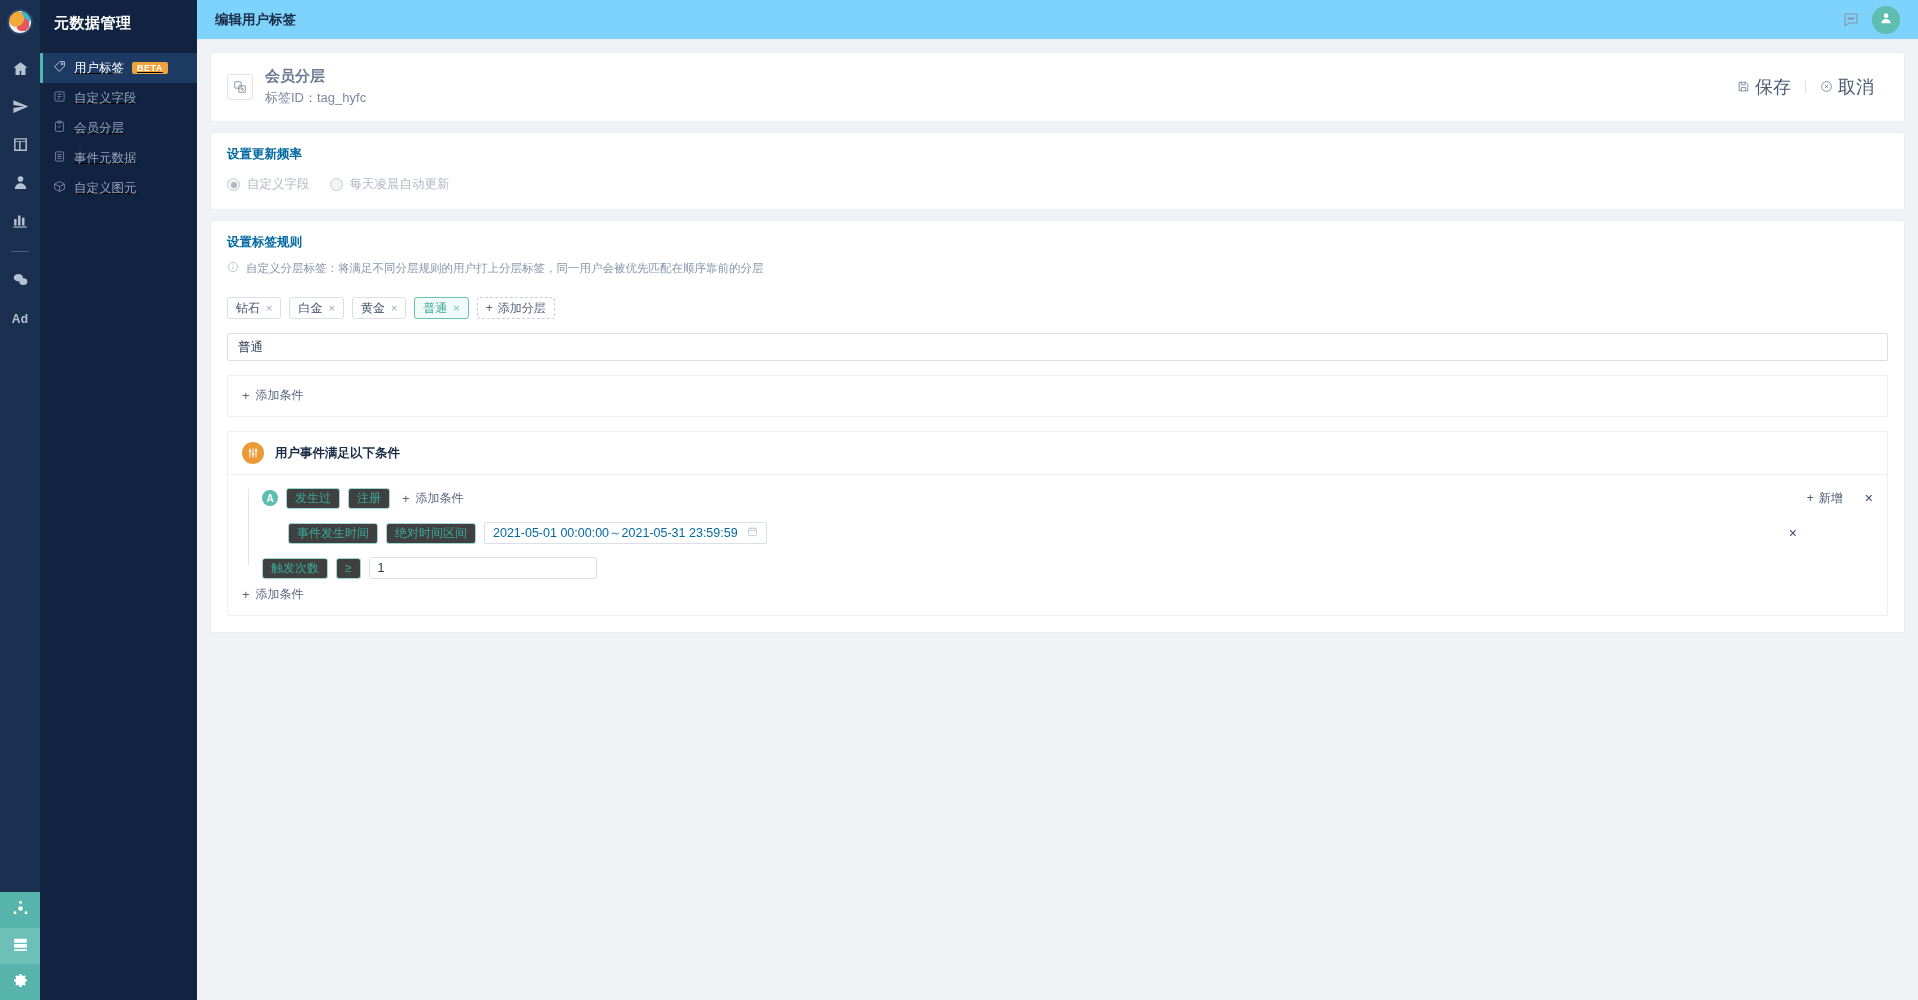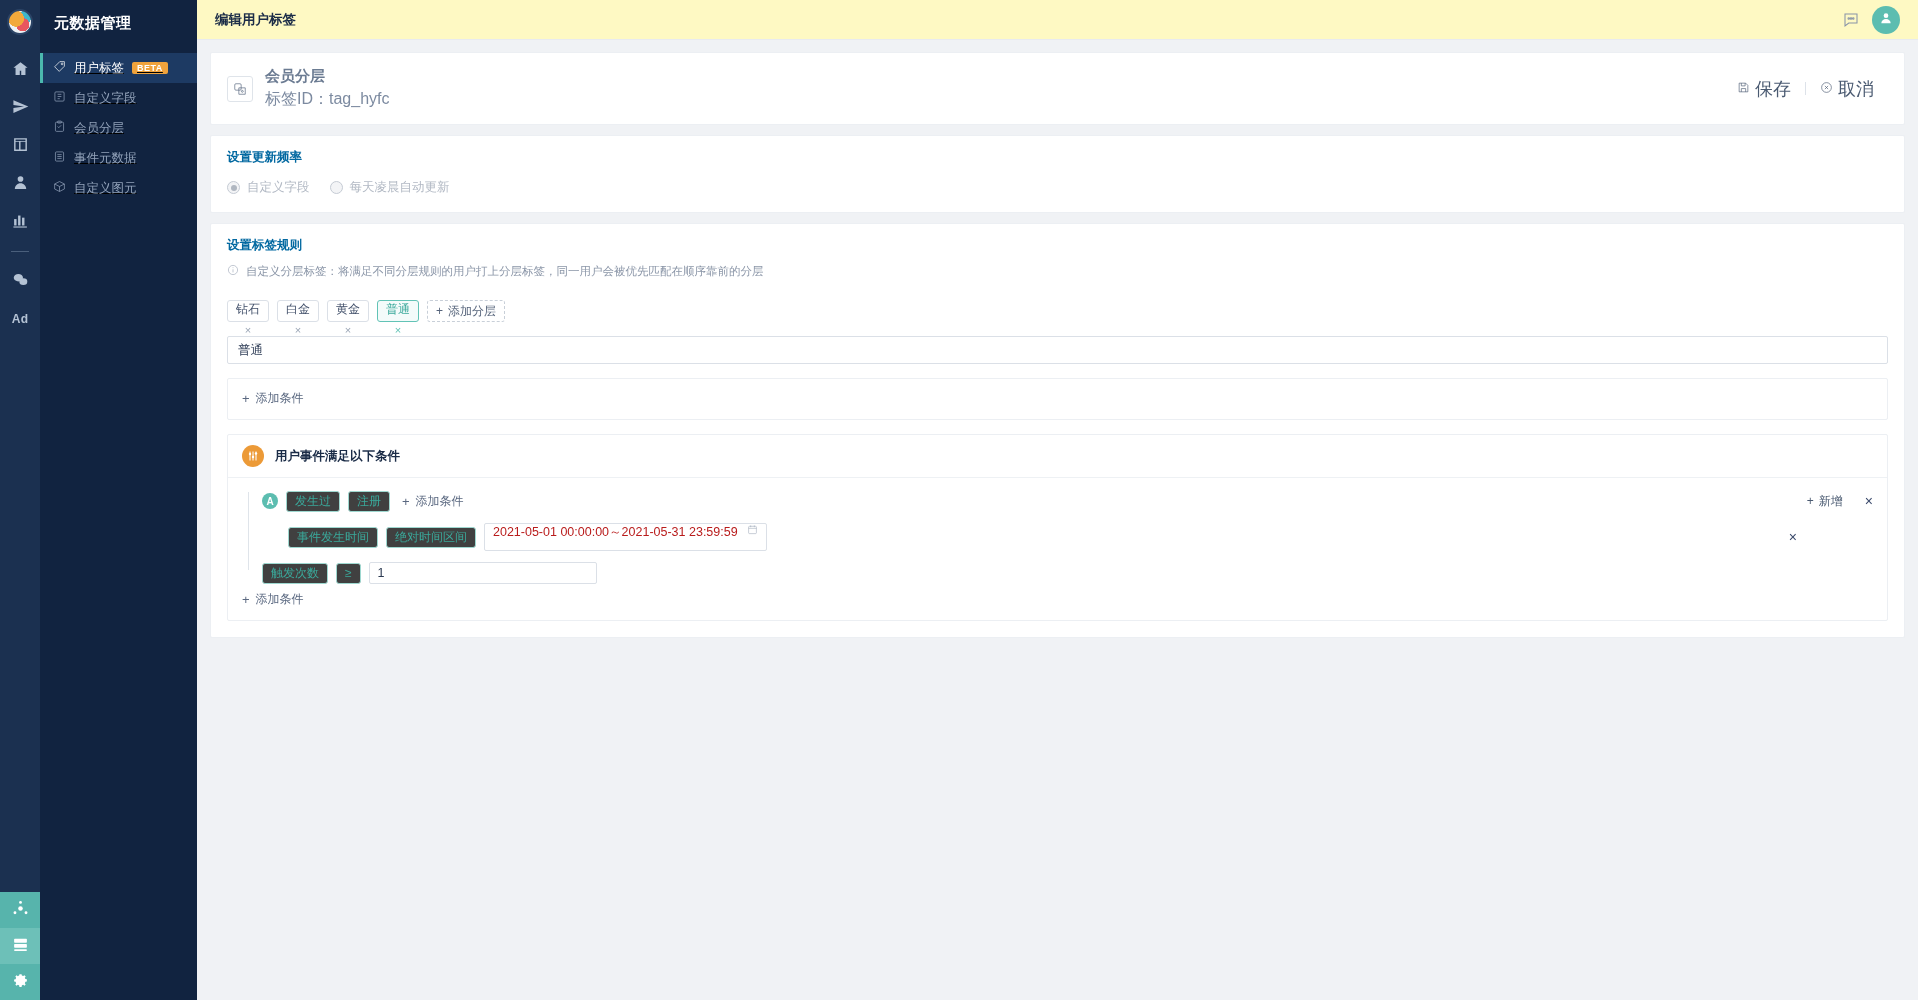--- a/index.html
+++ b/index.html
@@ -74,21 +74,21 @@
   }
   .menu-item svg { width: 13px; height: 13px; fill: none; stroke: currentColor; stroke-width: 1.3; }
   .beta-badge {
     background: #f0a33c; color: #ffffff; font-size: 9px; font-weight: bold;
     border-radius: 2px; padding: 1px 5px; letter-spacing: .5px;
   }
 
   
   .main { flex: 1 1 auto; height: 1000px; display: flex; flex-direction: column; background: #f0f2f5; }
   .topbar {
-    height: 40px; background: #fef9c3; display: flex; align-items: center;
+    height: 40px; background: #7dd3fc; display: flex; align-items: center;
     padding: 0 18px; flex: 0 0 40px; border-bottom: 1px solid #e8ebef;
   }
   .topbar-title { font-size: 13.5px; font-weight: bold; color: #1b2c47; }
   .topbar-right { margin-left: auto; display: flex; align-items: center; gap: 12px; }
   .chat-icon { width: 18px; height: 18px; color: #7c8aa0; cursor: pointer; }
   .chat-icon svg { width: 18px; height: 18px; fill: none; stroke: #8894a8; stroke-width: 1.4; }
   .avatar {
     width: 28px; height: 28px; border-radius: 50%; background: #5cbdb0;
     display: flex; align-items: center; justify-content: center; cursor: pointer;
   }
@@ -104,21 +104,21 @@
   
   .hdr-card { display: flex; align-items: center; padding: 14px 16px; }
   .hdr-thumb {
     width: 26px; height: 26px; border: 1px solid #dfe4ea; border-radius: 3px;
     display: flex; align-items: center; justify-content: center; margin-right: 12px;
     flex: 0 0 26px;
   }
   .hdr-thumb svg { width: 14px; height: 14px; fill: none; stroke: #5b6b82; stroke-width: 1.2; }
   .hdr-texts { display: flex; flex-direction: column; gap: 3px; }
   .hdr-name { font-size: 15px; font-weight: bold; color: #6b7b92; }
-  .hdr-id { font-size: 16px; color: #7c8aa0; }
+  .hdr-id { font-size: 13px; color: #7c8aa0; }
   .hdr-actions { margin-left: auto; display: flex; align-items: center; gap: 0; }
   .hdr-btn {
     display: flex; align-items: center; gap: 5px;
     font-size: 18px; color: #4a5a71; cursor: pointer; padding: 0 14px;
   }
   .hdr-btn svg { width: 13px; height: 13px; fill: none; stroke: #4a5a71; stroke-width: 1.2; }
   .hdr-sep { width: 1px; height: 13px; background: #dde2e9; }
 
   
   .sec-title { font-size: 12.5px; font-weight: bold; color: #0369a1; }
@@ -137,21 +137,21 @@
   
   .rules-card { padding: 13px 16px 16px 16px; }
   .hint-row { display: flex; align-items: center; gap: 7px; margin-top: 8px; }
   .hint-row svg { width: 12px; height: 12px; fill: none; stroke: #9aa5b5; stroke-width: 1.2; flex: 0 0 12px; }
   .hint-text { font-size: 11.5px; color: #8b96a8; }
 
   .tier-row { display: flex; align-items: center; gap: 8px; margin-top: 20px; }
   .tier-chip {
     display: flex; align-items: center; gap: 6px;
     border: 1px solid #dbe0e7; border-radius: 3px; background: #ffffff;
-    height: 22px; padding: 0 8px; font-size: 12px; color: #42506a; cursor: pointer; flex-direction: column;
+    height: 22px; padding: 0 8px; font-size: 12px; color: #42506a; cursor: pointer;
   }
   .tier-chip .x { color: #9aa5b5; font-size: 11px; }
   .tier-chip.active { border-color: #62c3b6; color: #3aa99b; background: #f3fbfa; }
   .tier-chip.active .x { color: #62c3b6; }
   .tier-add {
     display: flex; align-items: center; gap: 5px;
     border: 1px dashed #c8cfd8; border-radius: 3px; background: #ffffff;
     height: 22px; padding: 0 8px; font-size: 12px; color: #55637a; cursor: pointer;
   }
 
@@ -204,23 +204,23 @@
     height: 21px; padding: 0 8px; font-size: 12px; color: #3aa99b; cursor: pointer;
     white-space: nowrap;
   }
   .evt-inline-add { margin-left: 4px; }
   .evt-right { margin-left: auto; display: flex; align-items: center; gap: 22px; }
   .new-btn { display: inline-flex; align-items: center; gap: 5px; font-size: 12px; color: #4a5a71; cursor: pointer; }
   .x-btn { font-size: 14px; color: #39486a; cursor: pointer; line-height: 1; }
 
   .indent-1 { padding-left: 26px; }
   .date-box {
-    display: flex; gap: 9px;
+    display: flex; align-items: center; gap: 9px;
     border: 1px solid #dbe0e7; border-radius: 2px; background: #ffffff;
-    height: 28px; padding: 0 8px; font-size: 12.5px; color: #b91c1c; cursor: pointer;
+    height: 22px; padding: 0 8px; font-size: 12.5px; color: #0369a1; cursor: pointer;
   }
   .date-box svg { width: 11px; height: 11px; fill: none; stroke: #9aa5b5; stroke-width: 1.2; }
   .count-input {
     width: 228px; height: 22px; border: 1px solid #dbe0e7; border-radius: 2px;
     padding: 0 8px; font-size: 12.5px; color: #2c3a52; font-family: inherit; background: #ffffff;
   }
   .row-x { margin-left: auto; font-size: 14px; color: #39486a; cursor: pointer; line-height: 1; padding-right: 76px; }
 </style>
 </head>
 <body>

